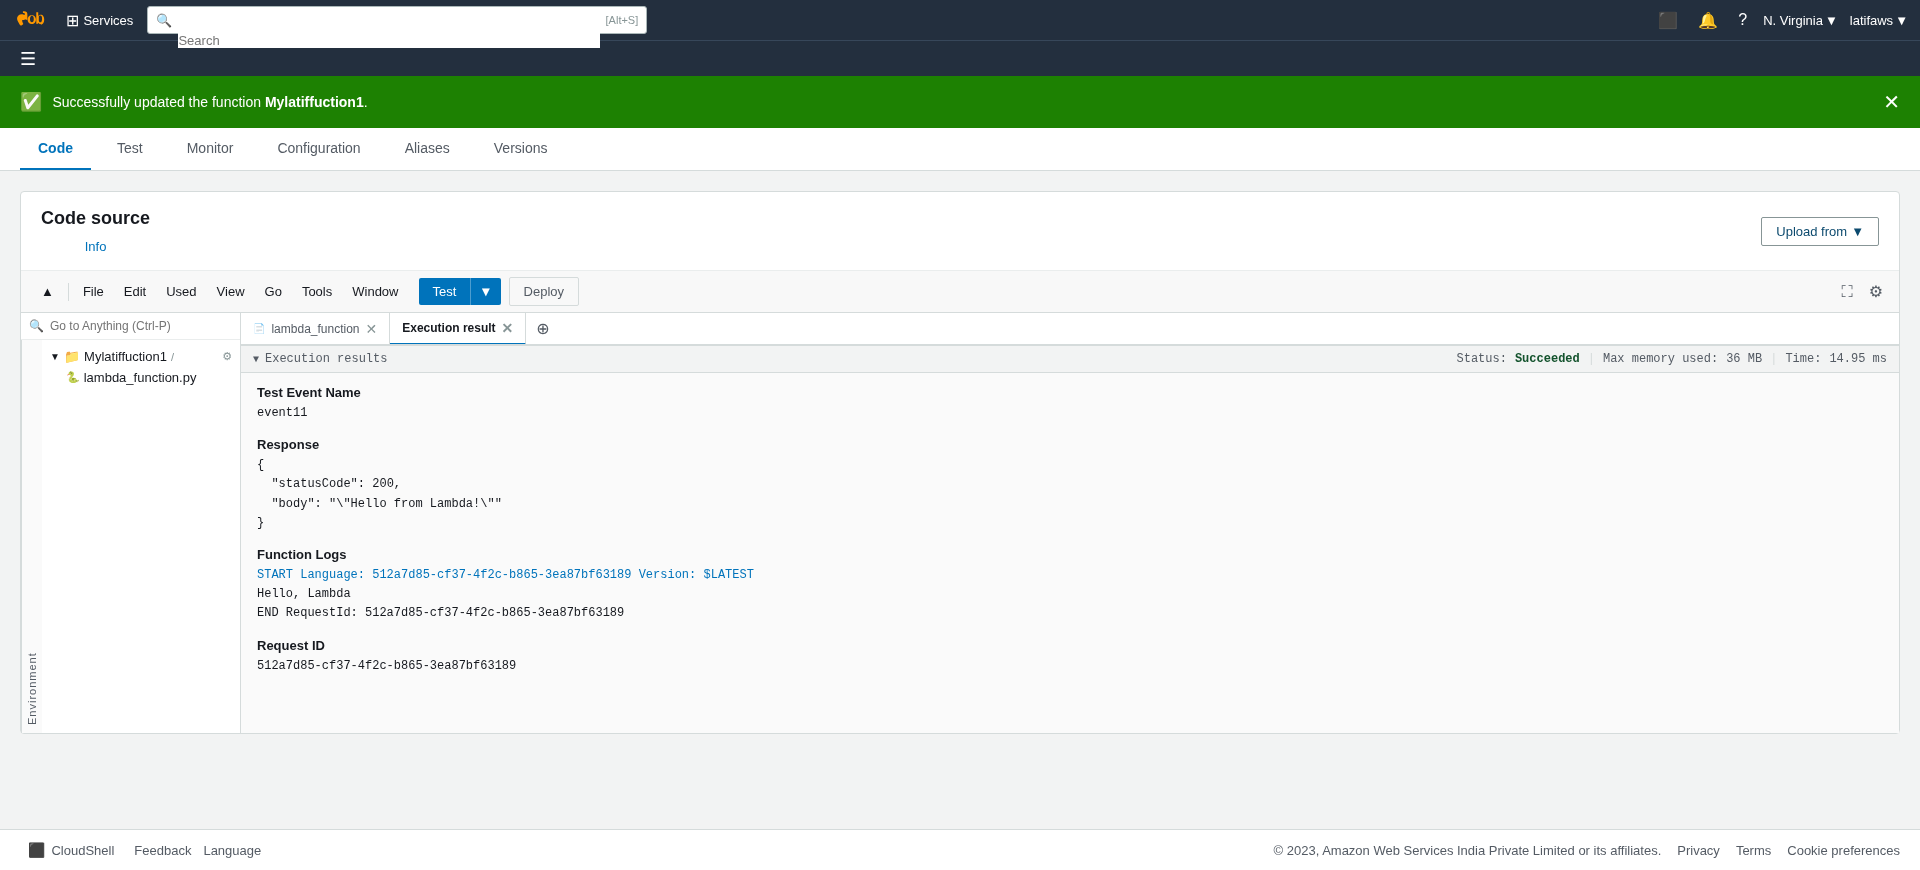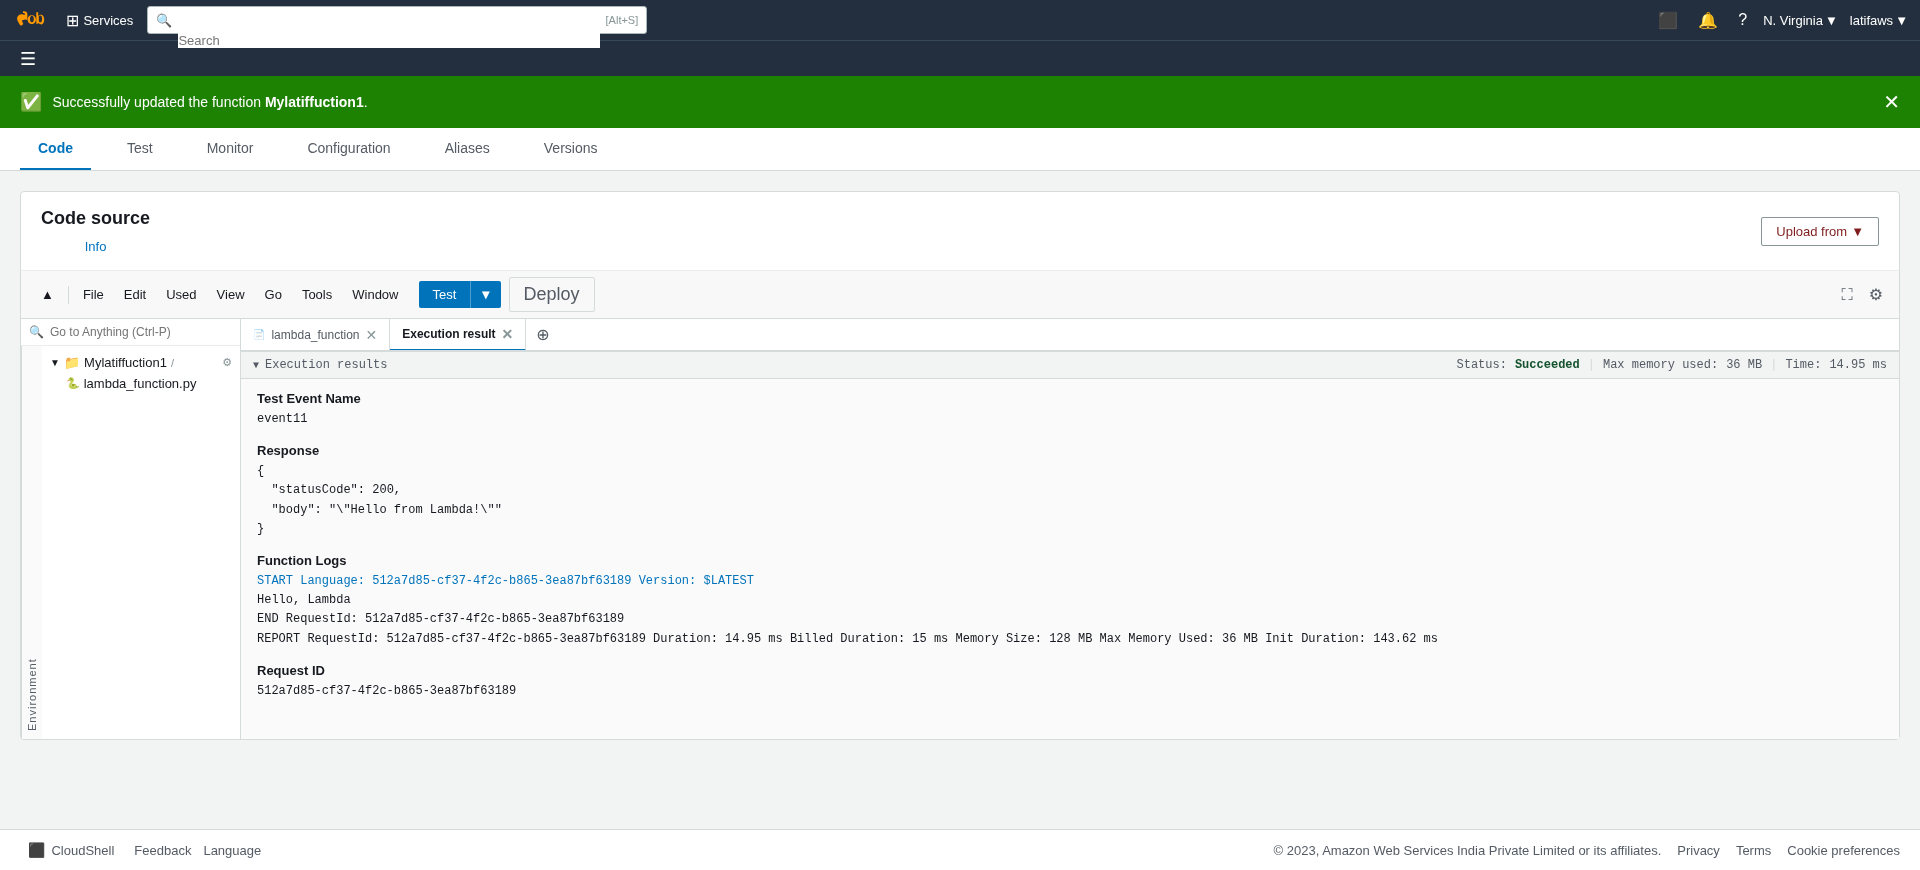--- a/index.html
+++ b/index.html
@@ -118,21 +118,21 @@
       padding: 0;
     }
 
     
     .tabs-bar {
       background: #fff;
       border-bottom: 1px solid #d5dbdb;
       padding: 0 20px;
       display: flex;
       align-items: flex-end;
-      gap: 18px;
+      gap: 8px;
     }
     .tab-item {
       padding: 12px 18px;
       cursor: pointer;
       color: #545b64;
       font-size: 14px;
       border-bottom: 2px solid transparent;
       white-space: nowrap;
     }
     .tab-item.active {
@@ -166,21 +166,21 @@
     }
     .panel-title .info-link {
       color: #0073bb;
       font-size: 13px;
       font-weight: normal;
       cursor: pointer;
     }
     .upload-from-btn {
       border: 1px solid #879596;
       background: #fff;
-      color: #7f1d1d;
+      color: #0c4a6e;
       padding: 6px 14px;
       border-radius: 2px;
       cursor: pointer;
       font-size: 13px;
       display: flex;
       align-items: center;
       gap: 4px;
     }
 
     
@@ -227,21 +227,21 @@
       border-left: 1px solid rgba(255,255,255,0.3);
       padding: 6px 8px;
       cursor: pointer;
       border-radius: 0 2px 2px 0;
     }
     .deploy-btn {
       background: none;
       border: 1px solid #d5dbdb;
       padding: 6px 14px;
       cursor: pointer;
-      font-size: 18px;
+      font-size: 13px;
       color: #545b64;
       border-radius: 2px;
       margin-left: 4px;
     }
     .toolbar-right {
       margin-left: auto;
       display: flex;
       align-items: center;
       gap: 8px;
     }
@@ -624,21 +624,20 @@
   "statusCode": 200,
   "body": "\"Hello from Lambda!\""
 }</pre>
             </div>
 
             <div class="exec-section-title">Function Logs</div>
             <div class="exec-section-body">
               <div style="color:#0073bb;">START Language: 512a7d85-cf37-4f2c-b865-3ea87bf63189 Version: $LATEST</div>
               <div>Hello, Lambda</div>
               <div>END RequestId: 512a7d85-cf37-4f2c-b865-3ea87bf63189</div>
-              <div>REPORT RequestId: 512a7d85-cf37-4f2c-b865-3ea87bf63189  Duration: 14.95 ms  Billed Duration: 15 ms  Memory Size: 128 MB Max Memory Used: 36 MB  Init Duration: 143.62 ms</div>
             </div>
 
             <div class="exec-section-title">Request ID</div>
             <div class="exec-section-body">512a7d85-cf37-4f2c-b865-3ea87bf63189</div>
           </div>
         </div>
       </div>
     </div>
   </div>
 </div>

